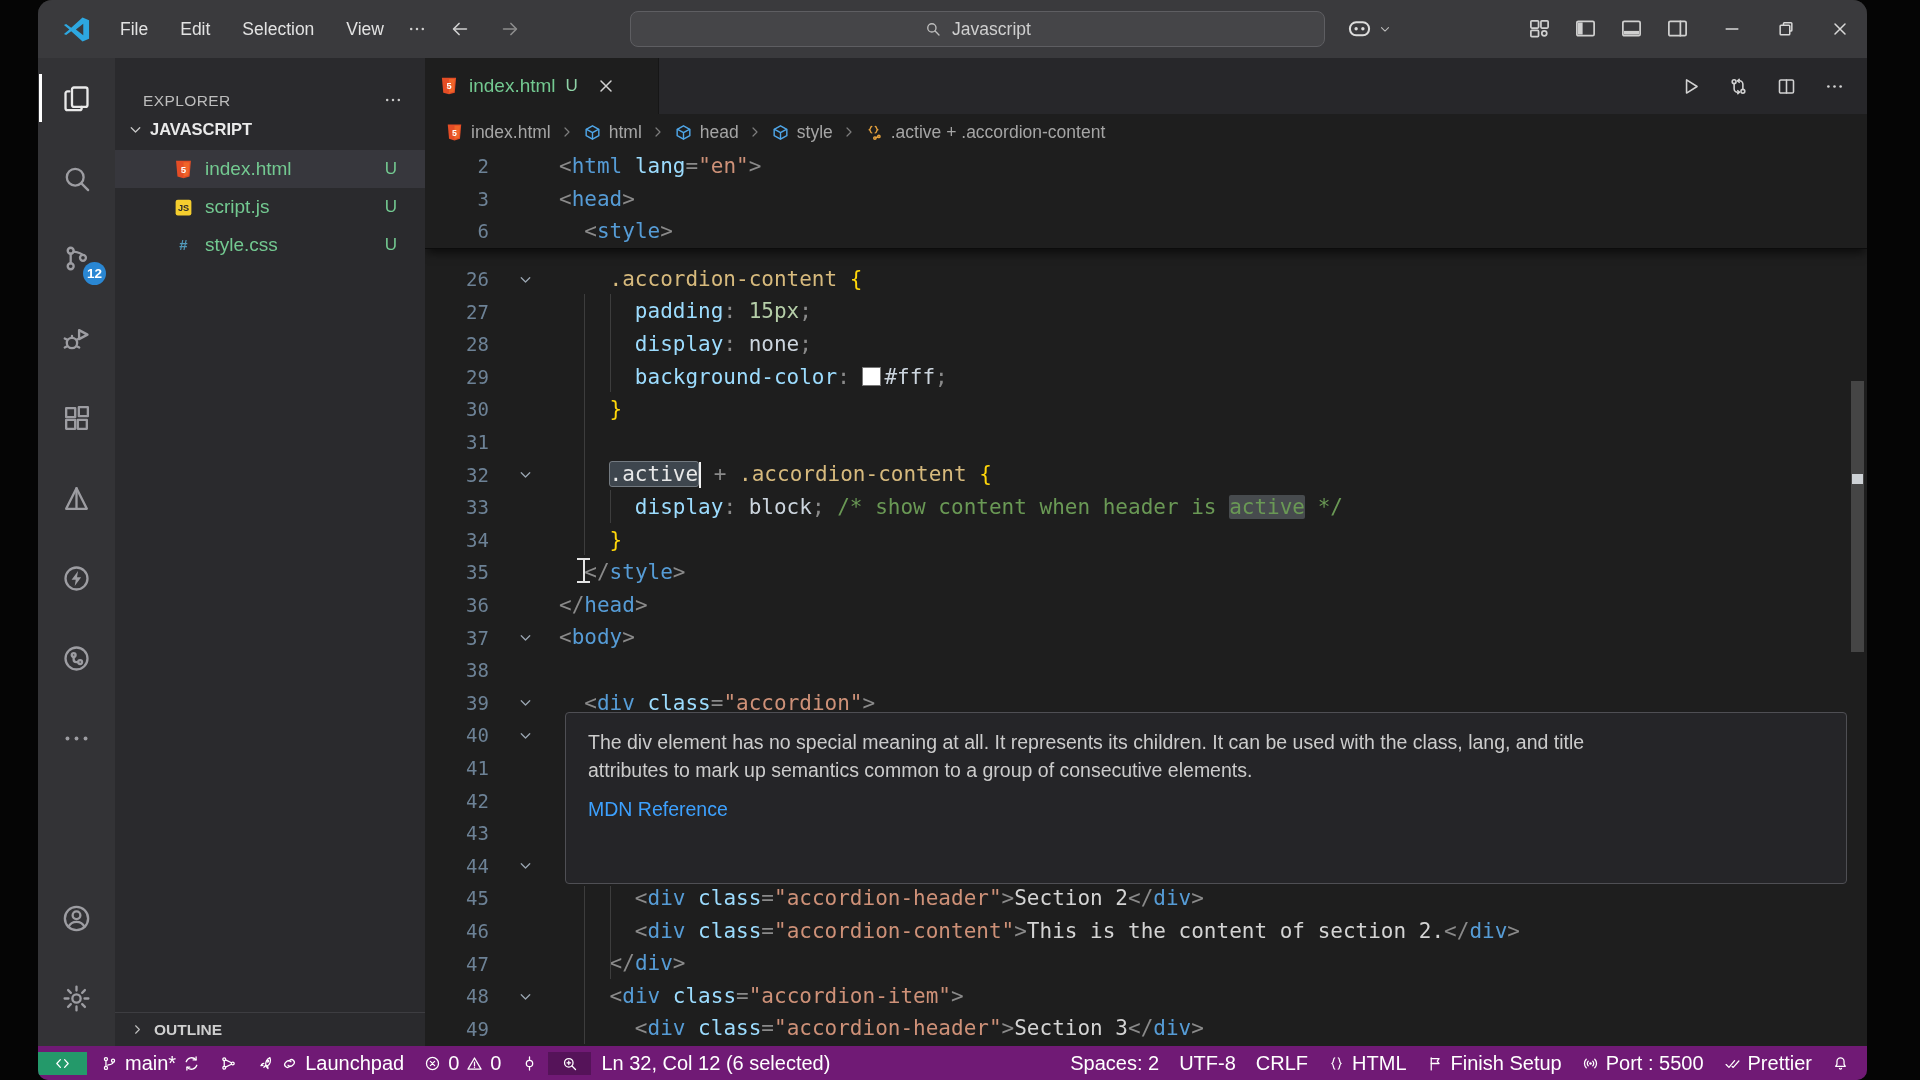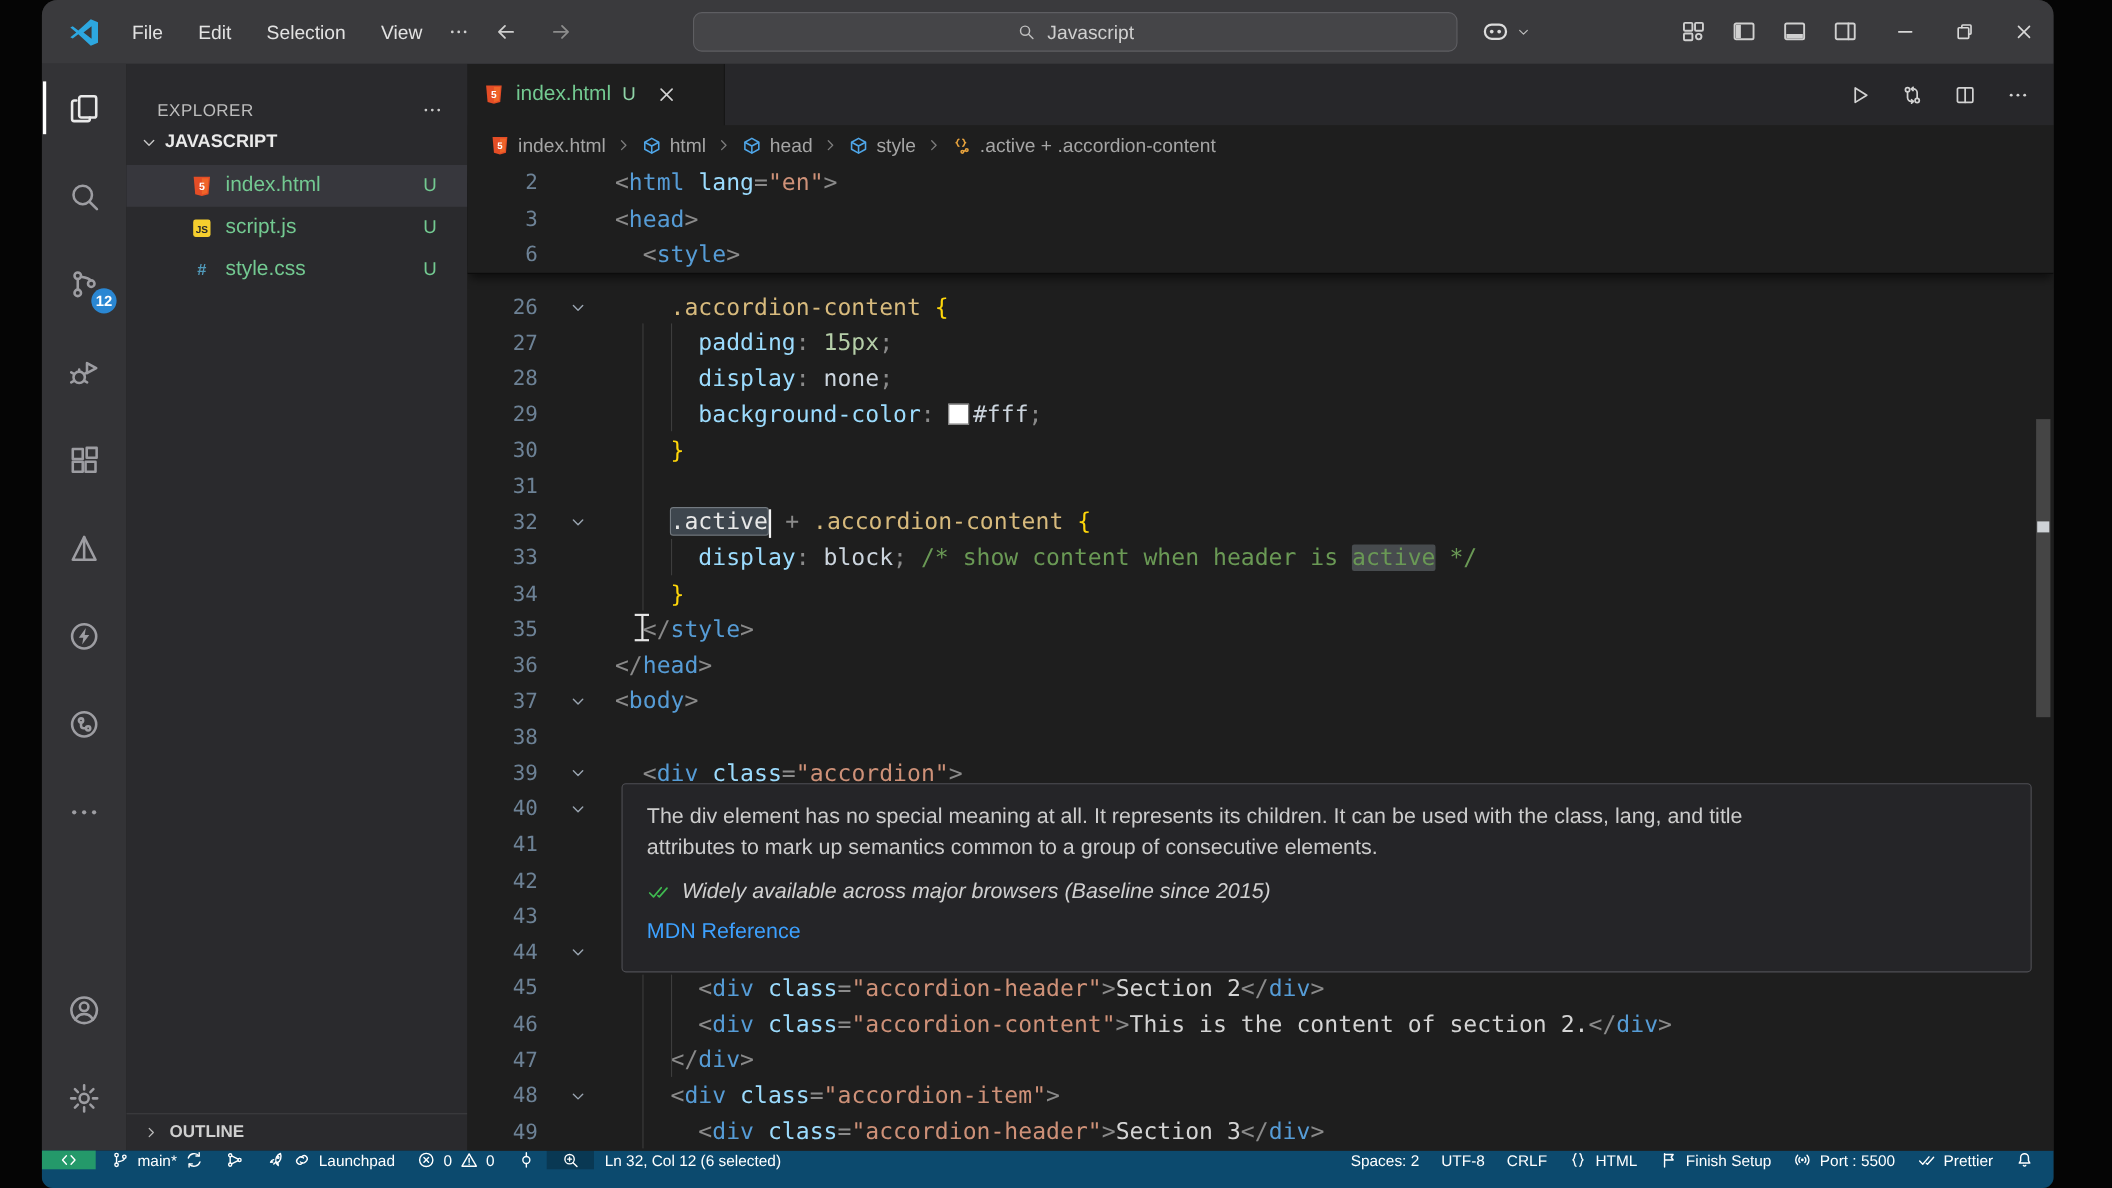--- a/index.html
+++ b/index.html
@@ -95,21 +95,21 @@
   .tt-baseline em{font-style:italic;}
   .tt-link{display:inline-block;margin-top:14px;color:#3da1ff;font-size:19.5px;text-decoration:none;}
 
   .sb-thumbv{position:absolute;right:3px;top:231px;width:13px;height:271px;background:rgba(118,118,118,.45);z-index:7;}
   .sb-marker{position:absolute;right:4px;top:324px;width:11px;height:10px;background:#ced2d6;z-index:8;}
   .ibeam{position:absolute;left:152px;top:408px;width:13px;height:25px;z-index:9;}
   .ibeam::before{content:"";position:absolute;left:5.5px;top:1px;bottom:1px;width:2px;background:#e4e4e4;}
   .ibeam::after{content:"";position:absolute;left:0;right:0;top:0;height:2px;background:#e4e4e4;box-shadow:0 23px 0 #e4e4e4;}
 
   
-  .statusbar{flex:0 0 34px;background:#0c4a6e;display:flex;align-items:flex-start;justify-content:space-between;color:#fff;font-size:14px;}
+  .statusbar{flex:0 0 34px;background:#701a75;display:flex;align-items:center;justify-content:space-between;color:#fff;font-size:20px;}
   .st-group{display:flex;align-items:stretch;}
   .st-item{display:flex;align-items:center;gap:7px;padding:0 10px;white-space:nowrap;}
   .st-item .ic{width:17px;height:17px;color:#fff;}
   .st-item.remote{background:#24996a;padding:0 16px;margin-right:4px;}
   .st-item.cell-dark{background:rgba(0,0,0,.24);padding:0 13px;}
   .st-right{padding-right:8px;}
 </style>
 </head>
 <body>
 
@@ -702,29 +702,20 @@
         <div class="guide" style="left:185px;top:144px;height:98px;"></div>
         <div class="guide" style="left:185px;top:340px;height:33px;"></div>
         <div class="guide" style="left:159px;top:736px;height:158px;"></div>
         <div class="guide" style="left:185px;top:736px;height:93px;"></div>
 
         <div class="hover-tooltip">
           <div class="tt-desc">
                 <div>The div element has no special meaning at all. It represents its children. It can be used with the class, lang, and title</div>
                 <div>attributes to mark up semantics common to a group of consecutive elements.</div>
               </div>
-          <div class="tt-baseline">
-            <span class="ic">
-                  <svg viewBox="0 0 24 24" fill="none" stroke="currentColor" stroke-width="1.8" stroke-linecap="round" stroke-linejoin="round">
-                    <path d="M3 13.5 7 17.5 15 8"></path>
-                    <path d="M11.5 16.2 13 17.5 21 8.5"></path>
-                  </svg>
-                </span>
-            <em>Widely available across major browsers (Baseline since 2015)</em>
-          </div>
           <a class="tt-link" href="#">MDN Reference</a>
         </div>
 
         <div class="sb-thumbv"></div>
         <div class="sb-marker"></div>
         <div class="ibeam"></div>
       </div>
     </div>
   </div>
 

